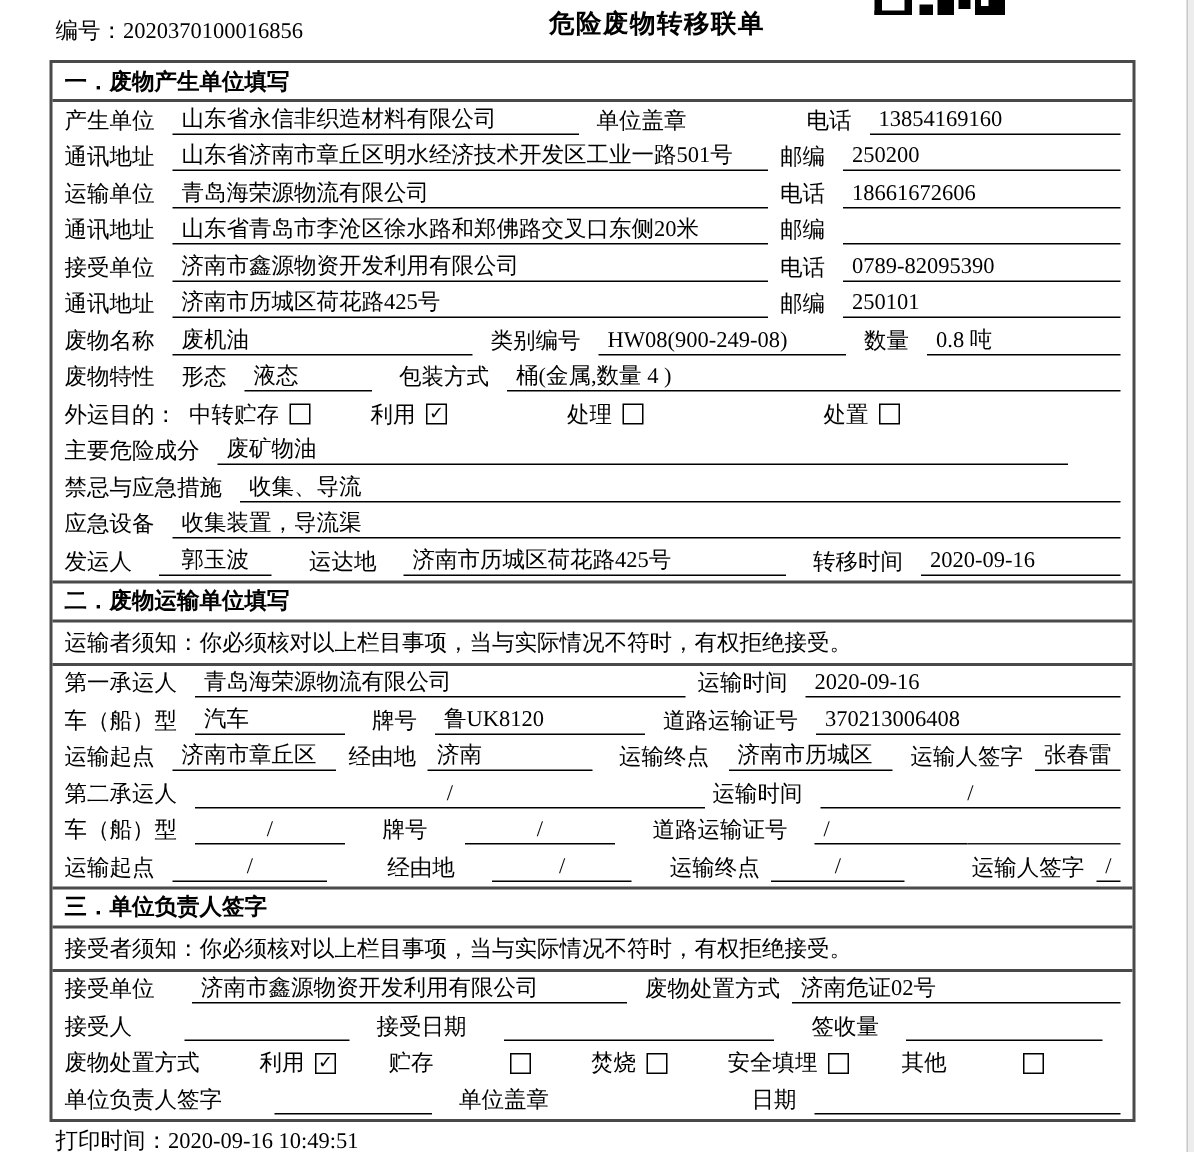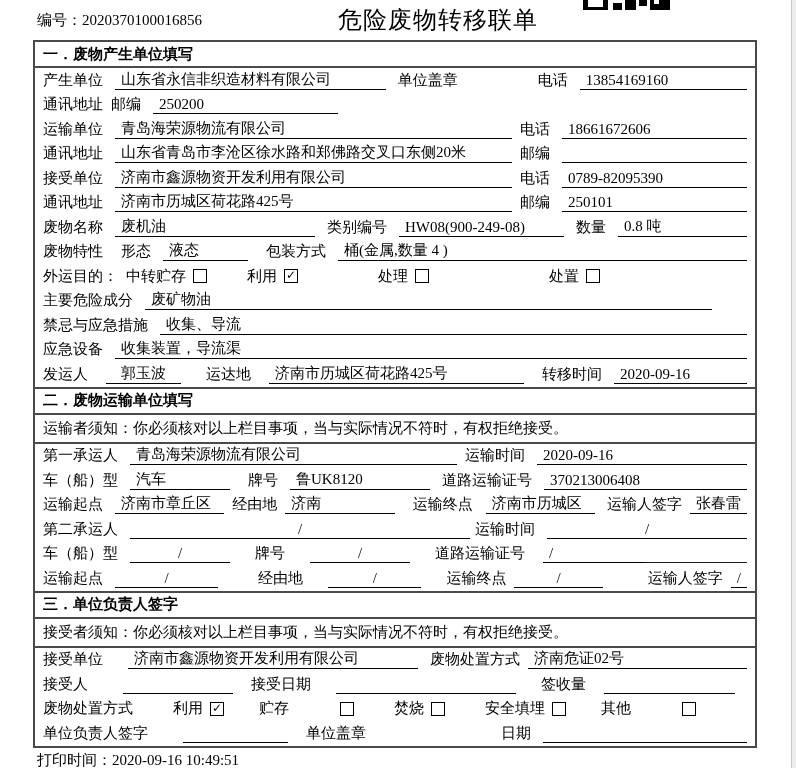--- a/index.html
+++ b/index.html
@@ -1,19 +1,19 @@
 <!DOCTYPE html>
 <html><head>
 <meta charset="utf-8">
 <style>
   html,body{margin:0;padding:0;}
   body{width:796px;height:768px;background:#ffffff;position:relative;overflow:hidden;
        font-family:"Liberation Serif","DejaVu Serif",serif;color:#000;font-size:15px;}
   .doc-no{position:absolute;left:37px;top:11px;white-space:nowrap;}
-  .title{position:absolute;left:80px;right:0;top:4px;text-align:center;font-size:24px;font-weight:normal;
+  .title{position:absolute;left:80px;right:0;top:4px;text-align:center;font-size:17px;font-weight:bold;
          font-family:"Liberation Sans","DejaVu Sans",sans-serif;letter-spacing:1px;}
   .qr{position:absolute;left:583px;top:0;width:90px;height:10px;}
   .qr div{position:absolute;background:#000;}
   .form-table{position:absolute;left:33px;top:40px;width:724px;border:2px solid #4a4a4a;box-sizing:border-box;background:#fff;}
   .sec{border-top:2px solid #4a4a4a;}
   .sec.first{border-top:none;}
   .sec-h{height:24px;display:flex;align-items:center;padding:0 8px;font-weight:bold;
          font-family:"Liberation Sans","DejaVu Sans",sans-serif;font-size:15px;border-bottom:2px solid #4a4a4a;}
   .notice{height:27px;display:flex;align-items:center;padding:0 8px;border-bottom:2px solid #4a4a4a;}
   .row{display:flex;align-items:flex-end;height:24.5px;padding:0 8px 3px 8px;box-sizing:border-box;}
@@ -55,20 +55,21 @@
     <div class="row">
       <span class="lbl">产生单位</span>
       <span class="u ml12" style="width:300px;">山东省永信非织造材料有限公司</span>
       <span class="lbl seal">单位盖章</span>
       <span class="lbl" style="margin-left:auto;">电话</span>
       <span class="u ml12" style="width:185px;">13854169160</span>
     </div>
 
     <div class="row">
       <span class="lbl">通讯地址</span>
+      <span class="u grow ml12">山东省济南市章丘区明水经济技术开发区工业一路501号</span>
       <span class="lbl ml8">邮编</span>
       <span class="u ml12" style="width:185px;">250200</span>
     </div>
 
     <div class="row">
       <span class="lbl">运输单位</span>
       <span class="u grow ml12">青岛海荣源物流有限公司</span>
       <span class="lbl ml8">电话</span>
       <span class="u ml12" style="width:185px;">18661672606</span>
     </div>

